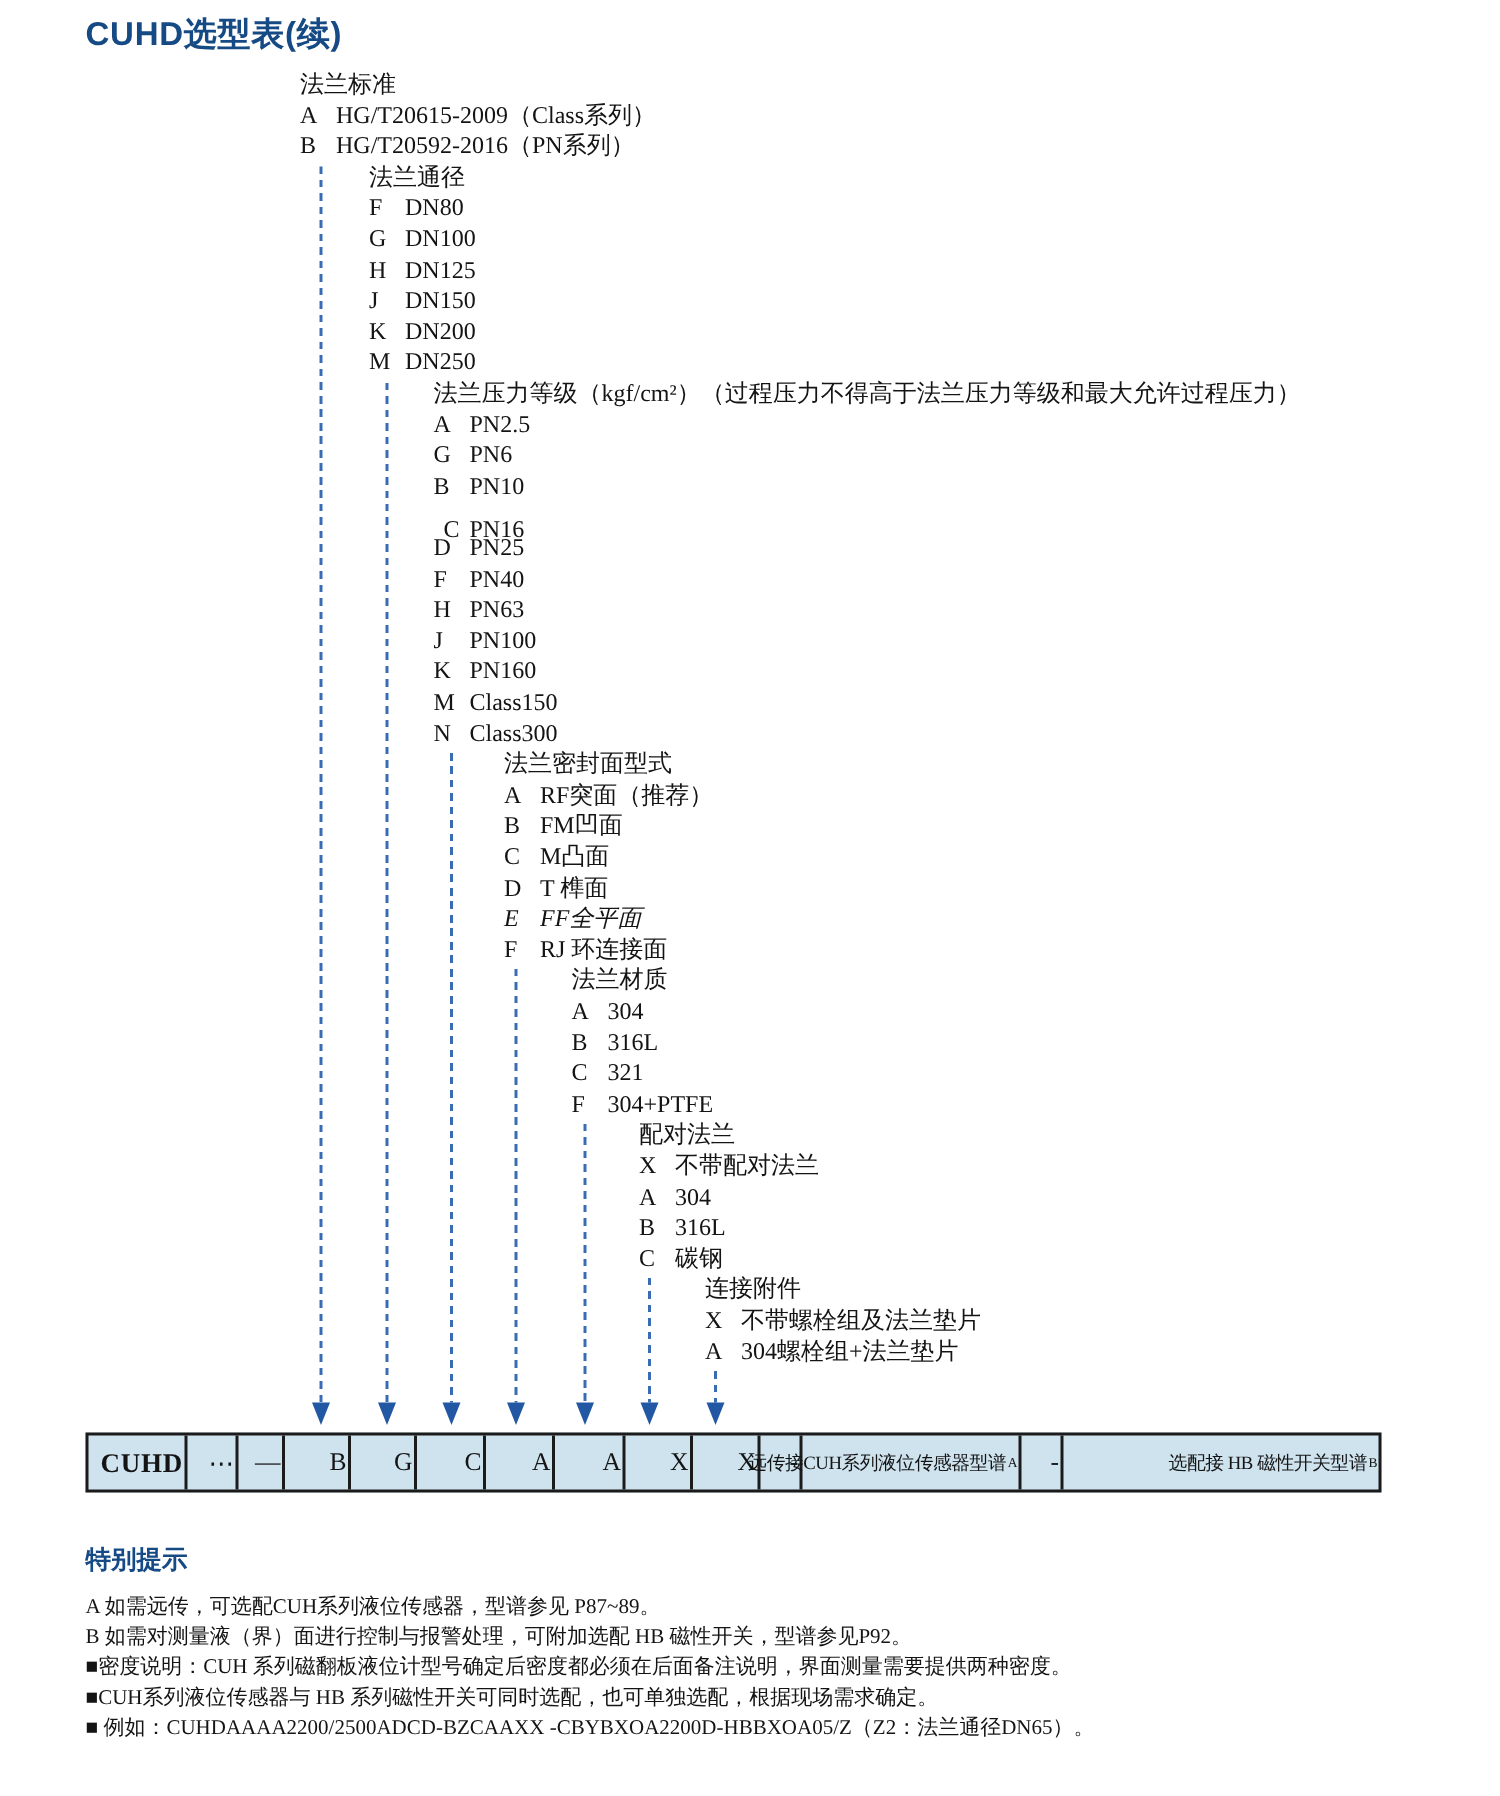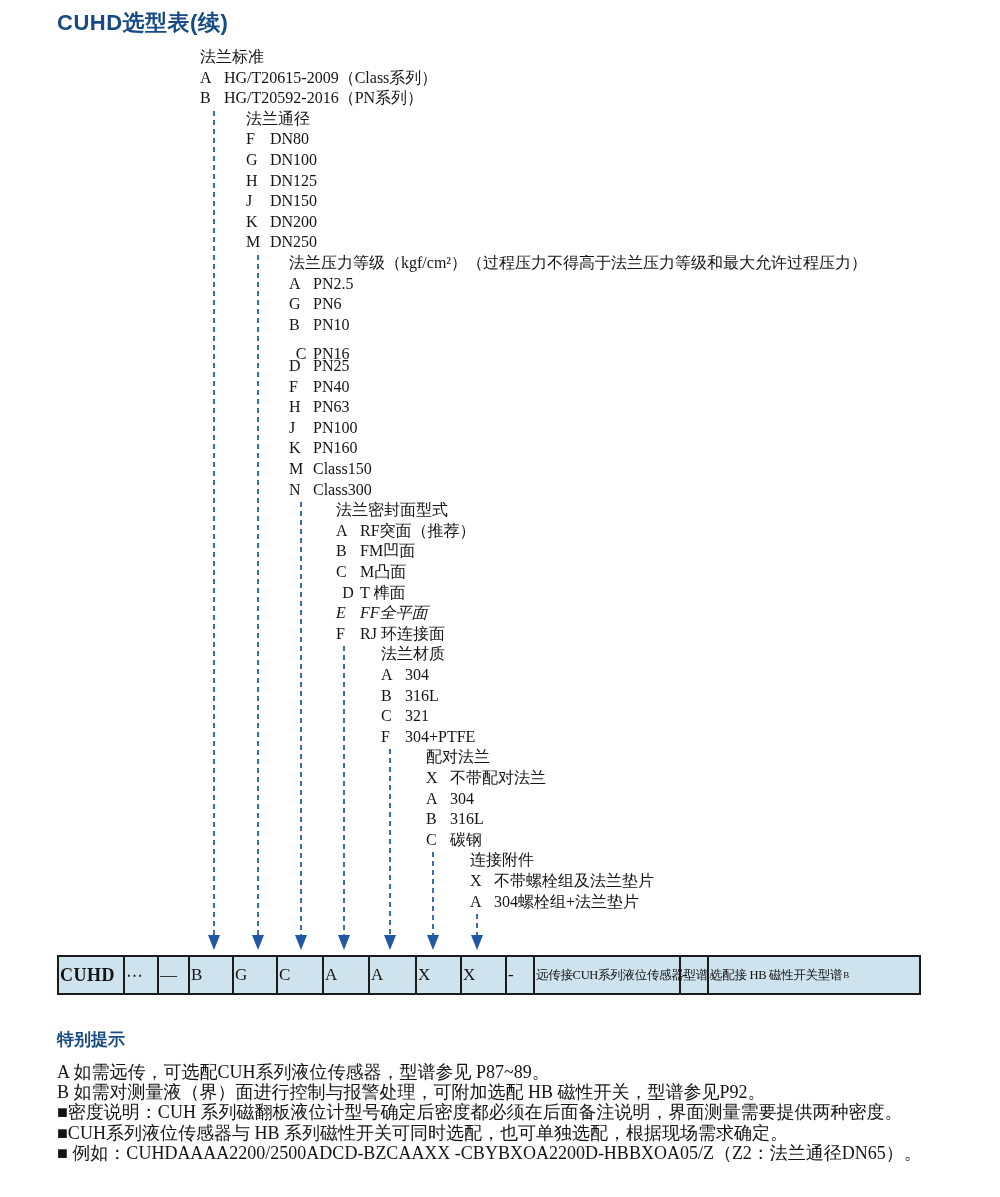--- a/index.html
+++ b/index.html
@@ -44,40 +44,40 @@
     border-top:15px solid var(--arrow);
   }
   
   .model-table{
     position:absolute;left:57px;top:955px;height:40px;
     display:flex;
     border:2px solid var(--table-border);
     background:var(--table-bg);
   }
   .cell{
-    display:flex;align-items:center;justify-content:flex-start;
+    display:flex;align-items:center;justify-content:flex-end;
     border-right:2px solid var(--table-border);
     font-size:17px;white-space:nowrap;
     padding:12px 1px;
   }
   .cell:last-child{border-right:none;}
   .cell-model{font-weight:bold;font-size:18px;letter-spacing:0.5px;}
   .cell-long{font-size:12.5px;letter-spacing:-0.3px;}
   .cell sup{font-size:9px;line-height:0;margin-left:1px;}
   
   .notes{
     position:absolute;left:57px;top:1028px;width:906px;
   }
   .notes-title{
     font-family:"Liberation Sans","DejaVu Sans",sans-serif;
     font-weight:bold;font-size:17px;color:var(--accent);
     margin-bottom:11px;
   }
   .note-line{
-    font-size:18px;line-height:20.2px;
+    font-size:14px;line-height:20.2px;
     text-align:justify;
   }
 </style>
 </head>
 <body>
 
 <div class="page">
   <div class="page-title">CUHD选型表(续)</div>
 
   <div id="tree">
@@ -100,21 +100,21 @@
       <div class="tree-row" style="left: 289px; top: 376.6px;"><span class="code">F</span><span>PN40</span></div>
       <div class="tree-row" style="left: 289px; top: 397.2px;"><span class="code">H</span><span>PN63</span></div>
       <div class="tree-row" style="left: 289px; top: 417.8px;"><span class="code">J</span><span>PN100</span></div>
       <div class="tree-row" style="left: 289px; top: 438.4px;"><span class="code">K</span><span>PN160</span></div>
       <div class="tree-row" style="left: 289px; top: 459px;"><span class="code">M</span><span>Class150</span></div>
       <div class="tree-row" style="left: 289px; top: 479.6px;"><span class="code">N</span><span>Class300</span></div>
       <div class="tree-row" style="left: 336px; top: 500.2px;">法兰密封面型式</div>
       <div class="tree-row" style="left: 336px; top: 520.8px;"><span class="code">A</span><span>RF突面（推荐）</span></div>
       <div class="tree-row" style="left: 336px; top: 541.4px;"><span class="code">B</span><span>FM凹面</span></div>
       <div class="tree-row" style="left: 336px; top: 562px;"><span class="code">C</span><span>M凸面</span></div>
-      <div class="tree-row" style="left: 336px; top: 582.6px; text-align: center;"><span class="code">D</span><span>T 榫面</span></div>
+      <div class="tree-row" style="left: 336px; top: 582.6px;"><span class="code">D</span><span>T 榫面</span></div>
       <div class="tree-row" style="left: 336px; top: 603.2px; font-style: italic;"><span class="code">E</span><span>FF全平面</span></div>
       <div class="tree-row" style="left: 336px; top: 623.8px;"><span class="code">F</span><span>RJ 环连接面</span></div>
       <div class="tree-row" style="left: 381px; top: 644.4px;">法兰材质</div>
       <div class="tree-row" style="left: 381px; top: 665px;"><span class="code">A</span><span>304</span></div>
       <div class="tree-row" style="left: 381px; top: 685.6px;"><span class="code">B</span><span>316L</span></div>
       <div class="tree-row" style="left: 381px; top: 706.2px;"><span class="code">C</span><span>321</span></div>
       <div class="tree-row" style="left: 381px; top: 726.8px;"><span class="code">F</span><span>304+PTFE</span></div>
       <div class="tree-row" style="left: 426px; top: 747.4px;">配对法兰</div>
       <div class="tree-row" style="left: 426px; top: 768px;"><span class="code">X</span><span>不带配对法兰</span></div>
       <div class="tree-row" style="left: 426px; top: 788.6px;"><span class="code">A</span><span>304</span></div>

